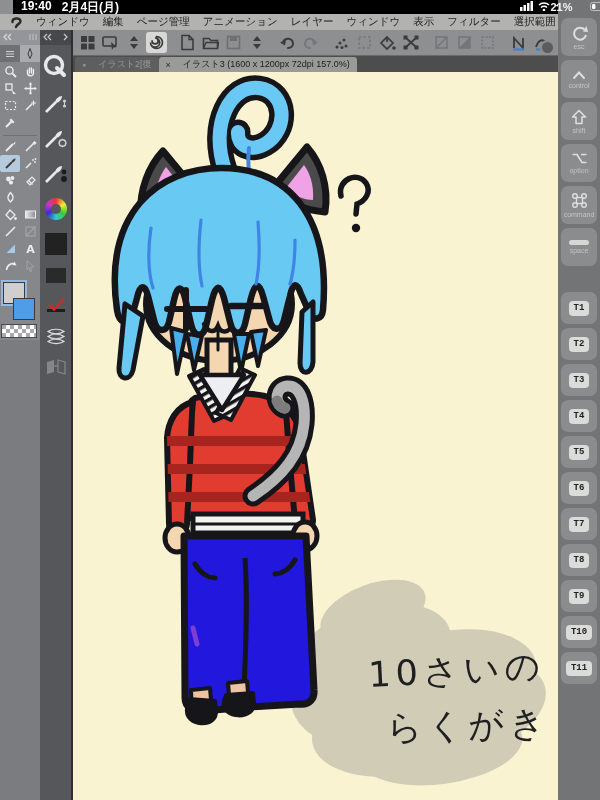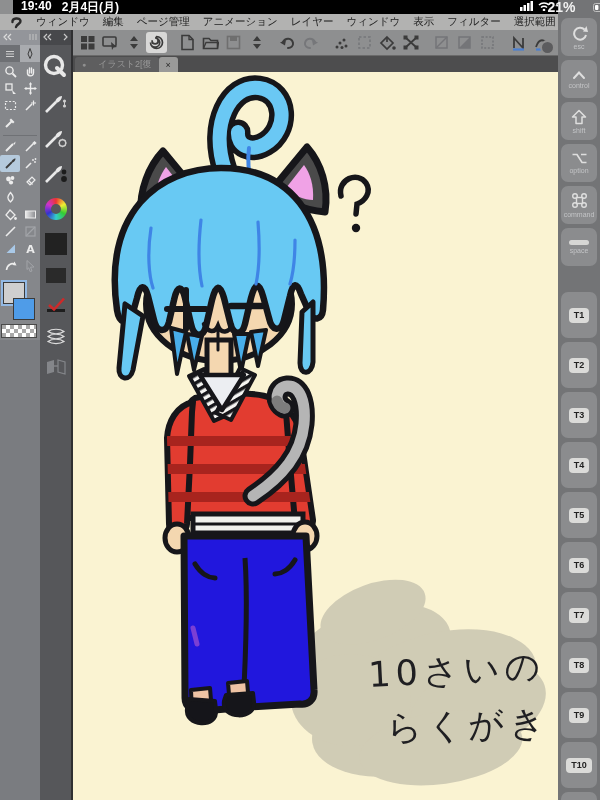--- a/index.html
+++ b/index.html
@@ -64,26 +64,26 @@
   .cwheel:after{content:"";position:absolute;inset:6px;border-radius:50%;background:#56575a;}
   .cset{display:grid;grid-template-columns:repeat(3,6px);grid-auto-rows:6px;gap:1px;background:#222;padding:1px;}
   .anim{width:20px;height:15px;background:#2a2a2a;display:flex;}
   .anim i{flex:1;margin:2px 1px;}
   
   .canvas{position:absolute;top:72px;left:73px;width:485px;height:728px;background:#faf3d2;}
   .canvas svg{display:block;}
   
   .edge{position:absolute;top:0;left:558px;width:42px;height:800px;background:#737476;
     display:flex;flex-direction:column;align-items:center;box-sizing:border-box;}
-  .battRow{height:14px;display:flex;align-items:center;gap:17px;color:#f2f2f2;font-size:14px;
+  .battRow{height:14px;display:flex;align-items:center;gap:17px;color:#f2f2f2;font-size:11px;
     font-weight:bold;width:100%;justify-content:center;}
   .ebtn{width:36px;border-radius:7px;background:#8b8c8e;display:flex;flex-direction:column;
     align-items:center;justify-content:center;gap:2px;margin-top:4px;flex:0 0 auto;}
   .ebtn.mod{height:38px;}
-  .ebtn.tkey{height:46px;}
+  .ebtn.tkey{height:32px;font-family:Liberation Mono, monospace;}
   .elbl{font-size:7px;color:#c3c4c6;line-height:7px;}
   .tchip{background:#dbdbd9;color:#222;font-size:9px;font-weight:bold;border-radius:4px;
     padding:3px 5px;line-height:9px;}
   .spacebar{width:20px;height:5px;border-radius:3px;background:#d6d6d4;}
   .egap{height:22px;flex:0 0 auto;}
   .hint{position:absolute;top:40px;left:540px;width:15px;height:15px;border-radius:50%;
     background:#5c5c5e;border:2px solid #8e8e8e;box-sizing:border-box;}
 </style>
 </head>
 <body>
@@ -269,20 +269,21 @@
       </span>
   </div>
 
   <div class="tabbar">
     <div class="tab inactive">
       <span class="dot">●</span>
       <span>イラスト2[復</span>
     </div>
     <div class="tab active">
       <span class="x">×</span>
+      <span>イラスト3 (1600 x 1200px 72dpi 157.0%)</span>
     </div>
   </div>
 
   <div class="colA">
     <div class="pHead">
       <span><svg width="9" height="8">
             <path d="M4,1 L1,4 L4,7 M8,1 L5,4 L8,7" stroke="#dcdcdc" stroke-width="1.2" fill="none"></path>
           </svg></span>
       <span><svg width="8" height="8">
             <path d="M1,1 V7 M4,1 V7 M7,1 V7" stroke="#c4c4c4" stroke-width="1"></path>

